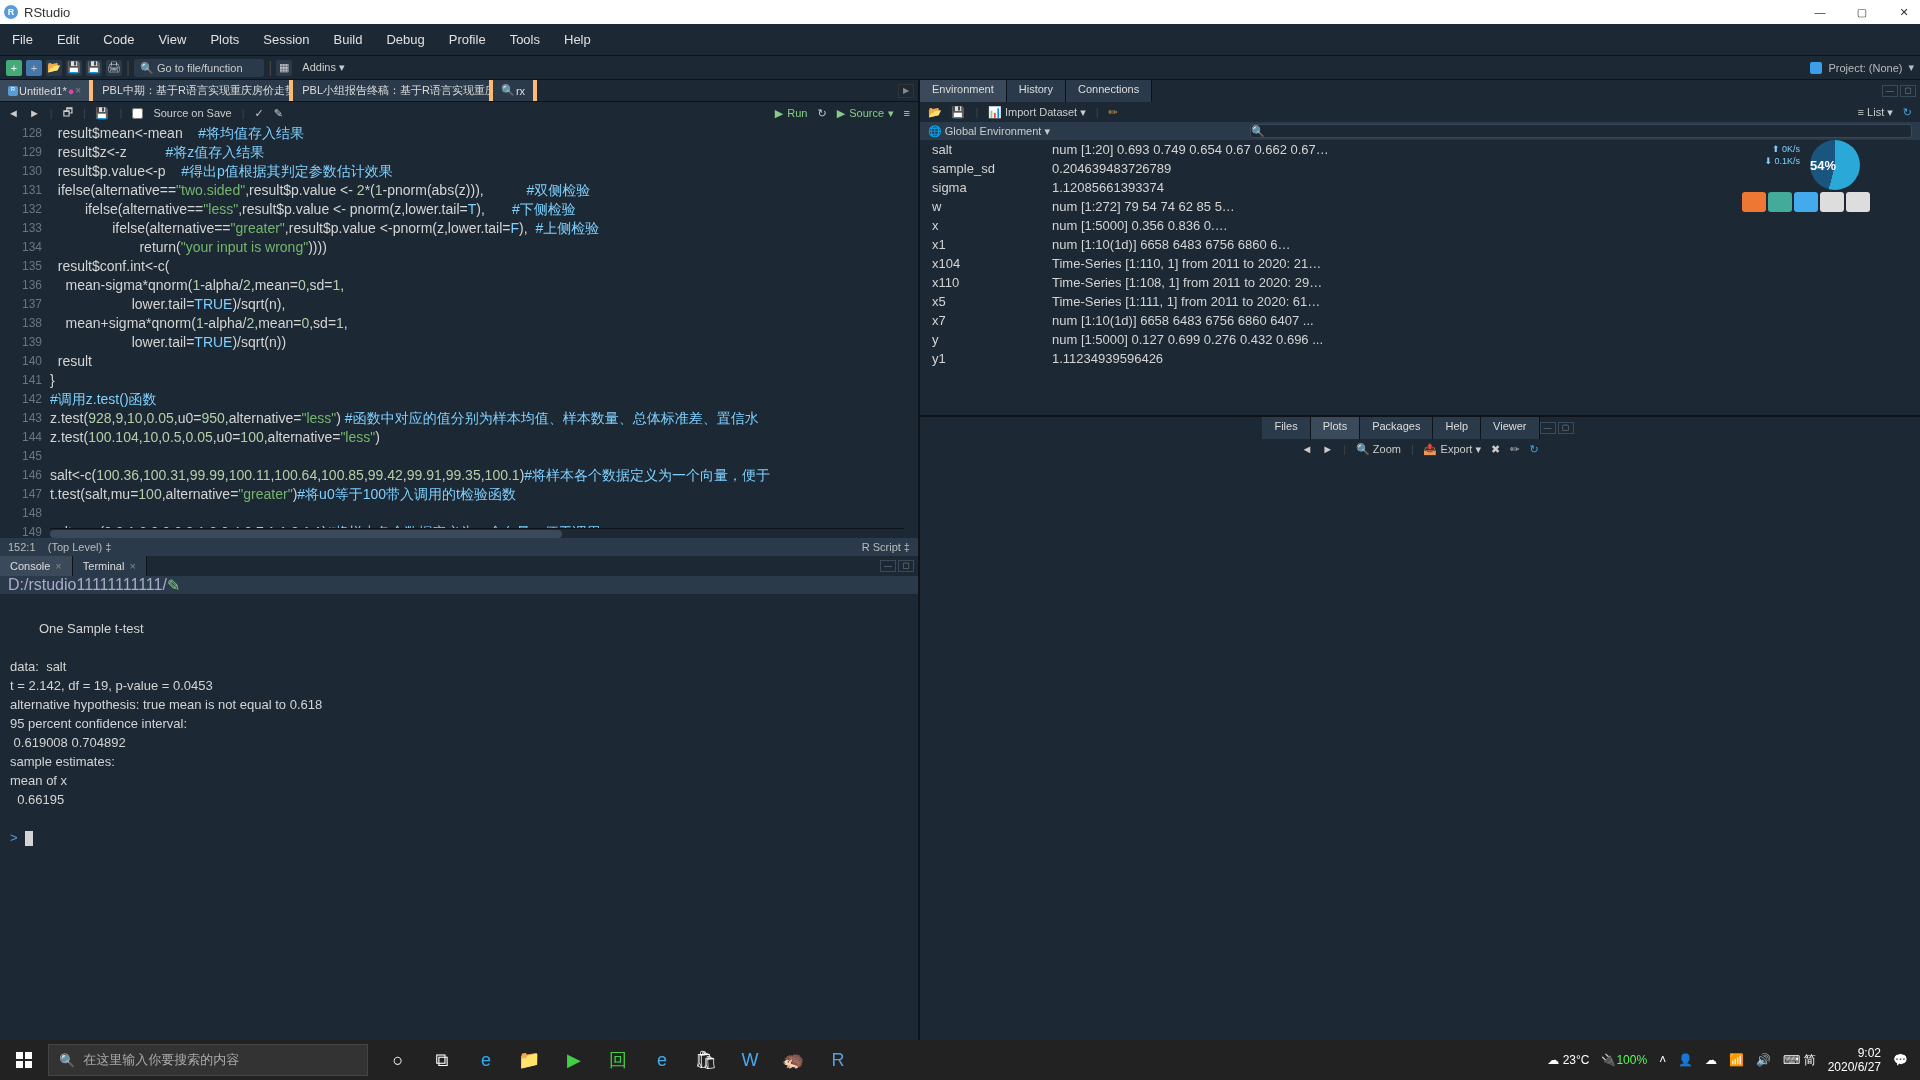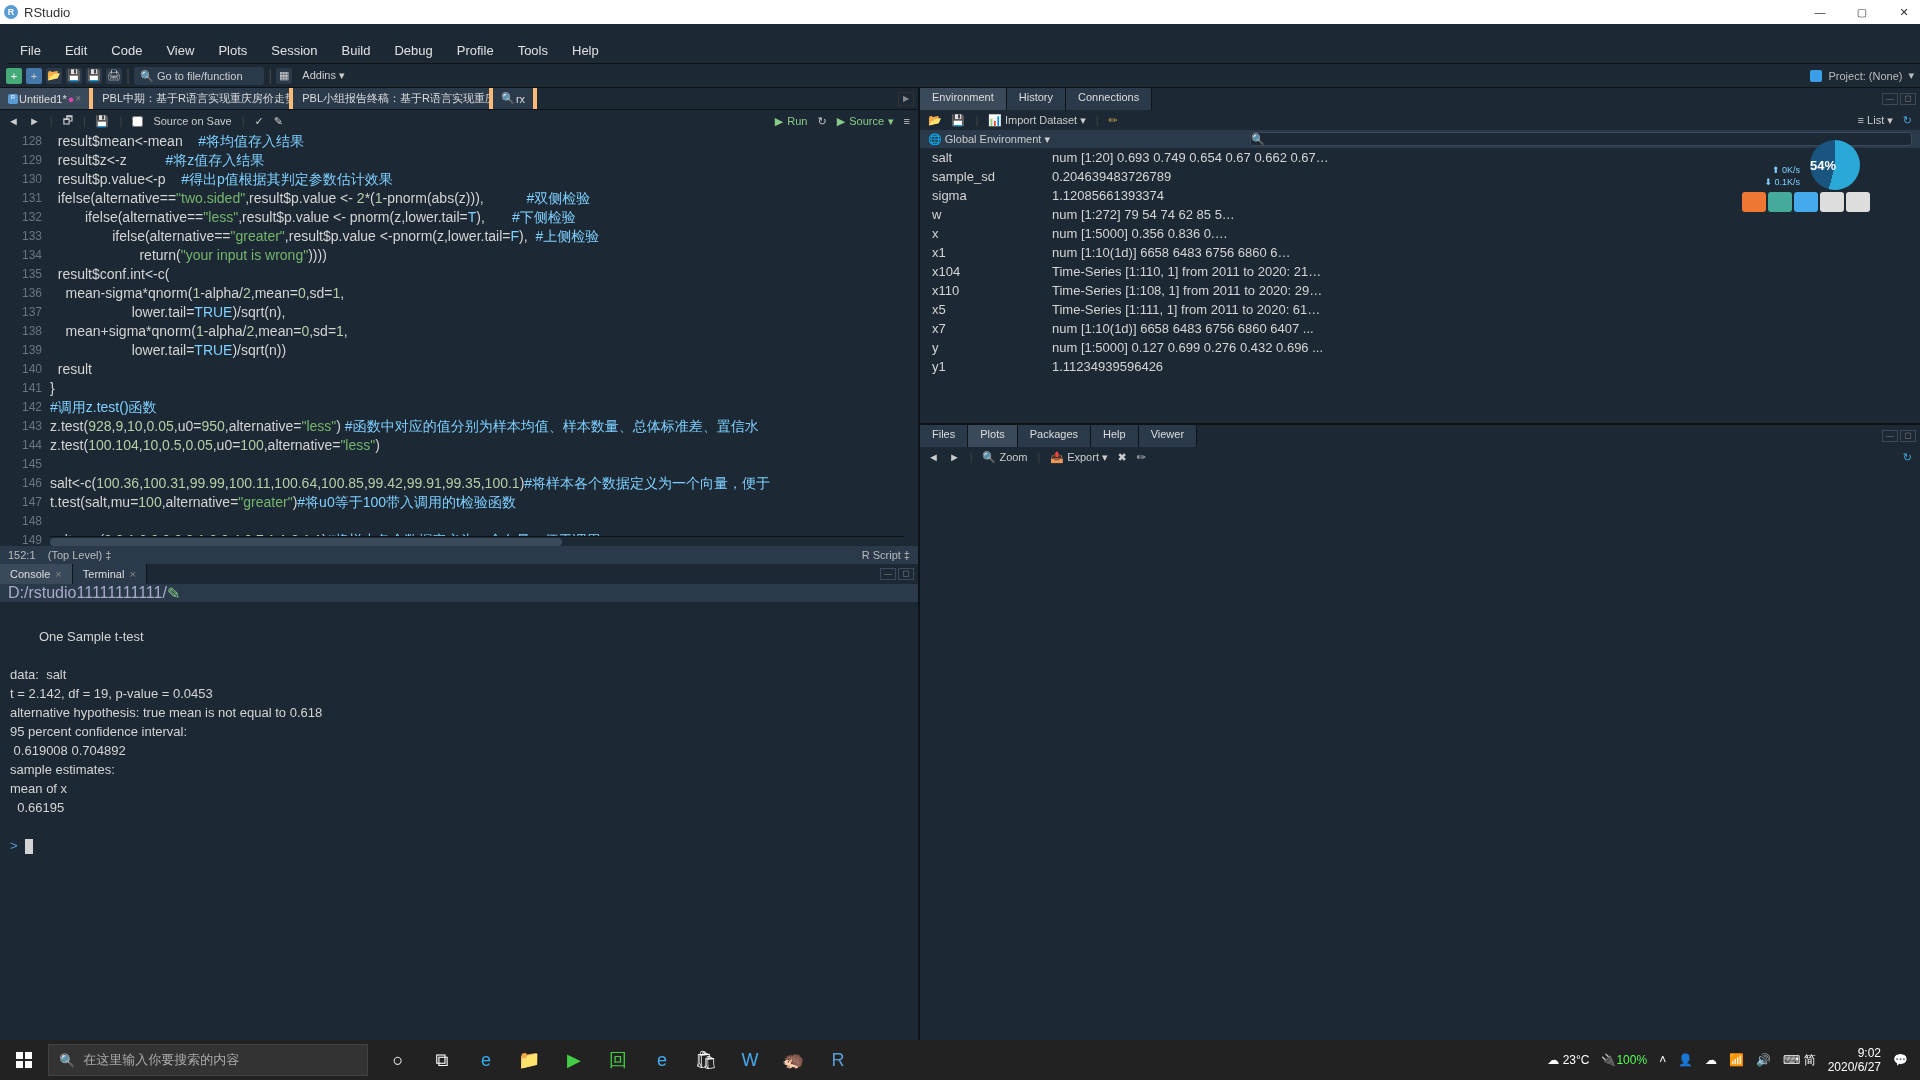--- a/index.html
+++ b/index.html
@@ -2,21 +2,21 @@
 <html><head>
 <meta charset="utf-8">
 <style>
 * { margin: 0; padding: 0; box-sizing: border-box; font-family: "Segoe UI", Arial, sans-serif; }
 body { background: #1c2833; overflow: hidden; width: 1920px; height: 1080px; position: relative; }
 .titlebar { height: 24px; background: #fff; display: flex; align-items: center; padding: 0 4px; justify-content: space-between; }
 .titlebar-left { display: flex; align-items: center; gap: 6px; font-size: 13px; color: #333; }
 .r-logo { width: 14px; height: 14px; background: #5b9bd5; border-radius: 50%; display: inline-block; color: #fff; font-size: 9px; text-align: center; line-height: 14px; font-weight: bold; }
 .titlebar-right { display: flex; gap: 18px; align-items: center; }
 .win-btn { width: 24px; height: 16px; display: flex; align-items: center; justify-content: center; color: #333; font-size: 11px; }
-.menubar { height: 40px; background: #1c2833; display: flex; align-items: flex-end; border-bottom: 1px solid #0d1318; margin-left: 8px; }
+.menubar { height: 32px; background: #1c2833; display: flex; align-items: center; border-bottom: 1px solid #0d1318; }
 .menu-item { color: #e0e0e0; font-size: 13px; padding: 5px 12px; cursor: pointer; }
 .toolbar { height: 24px; background: #1c2833; display: flex; align-items: center; padding: 2px 6px; gap: 8px; border-bottom: 1px solid #0d1318; justify-content: space-between; }
 .toolbar-left { display: flex; align-items: center; gap: 4px; }
 .toolbar-right { display: flex; align-items: center; gap: 6px; color: #bbb; font-size: 11px; }
 .tb-icon { width: 16px; height: 16px; display: inline-flex; align-items: center; justify-content: center; color: #ccc; font-size: 11px; background: #2a3a4a; border-radius: 2px; }
 .goto-func { background: #2a3a4a; color: #ccc; font-size: 11px; padding: 1px 6px; border-radius: 3px; width: 130px; height: 18px; line-height: 16px; }
 .addins { color: #ccc; font-size: 11px; padding: 1px 6px; }
 .proj-icon { width: 12px; height: 12px; background: #3a9fe8; border-radius: 2px; display: inline-block; }
 
 .layout { display: flex; height: calc(100% - 116px); }
@@ -67,38 +67,38 @@
 .env-tab { background: #2a3a4a; color: #ddd; font-size: 11px; padding: 3px 12px; border-right: 1px solid #0d1318; }
 .env-tab.active { background: #3a4a5a; }
 .env-toolbar { height: 20px; background: #1c2833; display: flex; align-items: center; padding: 0 8px; gap: 10px; font-size: 11px; color: #ccc; justify-content: space-between; }
 .env-sub { height: 18px; background: #2a3a4a; display: flex; align-items: center; padding: 0 8px; font-size: 11px; color: #ccc; justify-content: space-between; gap: 200px; }
 .env-search { background: #1c2833; border: 1px solid #3a4a5a; flex: 1; height: 14px; border-radius: 3px; }
 .env-body { flex: 1; background: #1c2833; font-family: Consolas, monospace; font-size: 13px; color: #d4d4d4; overflow: hidden; }
 .env-row { display: flex; padding: 0 12px; line-height: 19px; white-space: nowrap; }
 .env-row .name { width: 120px; color: #d4d4d4; }
 .env-row .val { color: #d4d4d4; flex: 1; overflow: hidden; text-overflow: clip; }
 
-.plots-area { flex: 1; background: #1c2833; border-top: 2px solid #0d1318; display: flex; flex-direction: column; }
+.plots-area { flex: 1; background: #1c2833; border-top: 2px solid #0d1318; display: flex; flex-direction: column; align-items: center; }
 .plots-tb { height: 20px; display: flex; align-items: center; padding: 0 8px; gap: 10px; font-size: 11px; color: #ccc; justify-content: space-between; }
 .plots-canvas { flex: 1; background: #1c2833; }
 
 .right-col .top-half { height: 335px; display: flex; flex-direction: column; }
 
 .taskbar { position: absolute; bottom: 0; left: 0; right: 0; height: 40px; background: #222; display: flex; align-items: center; color: #fff; }
 .start { width: 48px; height: 40px; display: flex; align-items: center; justify-content: center; }
 .start svg { fill: #fff; }
 .search-box { width: 320px; height: 32px; background: #333; display: flex; align-items: center; padding: 0 10px; gap: 8px; color: #aaa; font-size: 13px; border: 1px solid #444; }
 .task-icons { display: flex; gap: 4px; margin-left: 10px; }
 .task-icon { width: 40px; height: 40px; display: flex; align-items: center; justify-content: center; font-size: 18px; }
 .tray { margin-left: auto; display: flex; align-items: center; gap: 12px; padding-right: 12px; font-size: 12px; color: #fff; }
 .tray-time { text-align: right; line-height: 1.2; }
 
 .floaty { position: absolute; right: 60px; top: 140px; pointer-events: none; }
 .pie { width: 50px; height: 50px; border-radius: 50%; background: conic-gradient(#2aa8d8 0 54%, #1a5580 54% 100%); display: flex; align-items: center; justify-content: flex-start; color: #fff; font-size: 13px; font-weight: bold; }
-.speed-lines { position: absolute; right: 120px; top: 165px; font-size: 9px; color: #7ed0ff; text-align: right; line-height: 1.3; }
+.speed-lines { position: absolute; right: 120px; top: 144px; font-size: 9px; color: #7ed0ff; text-align: right; line-height: 1.3; }
 .tray-icons-float { position: absolute; right: 50px; top: 192px; display: flex; gap: 2px; }
 .tray-icons-float > div { width: 24px; height: 20px; background: #ddd; border-radius: 3px; }
 </style>
 </head>
 <body>
 
 <div class="titlebar">
   <div class="titlebar-left">
     <span class="r-logo">R</span>
     <span>RStudio</span>

